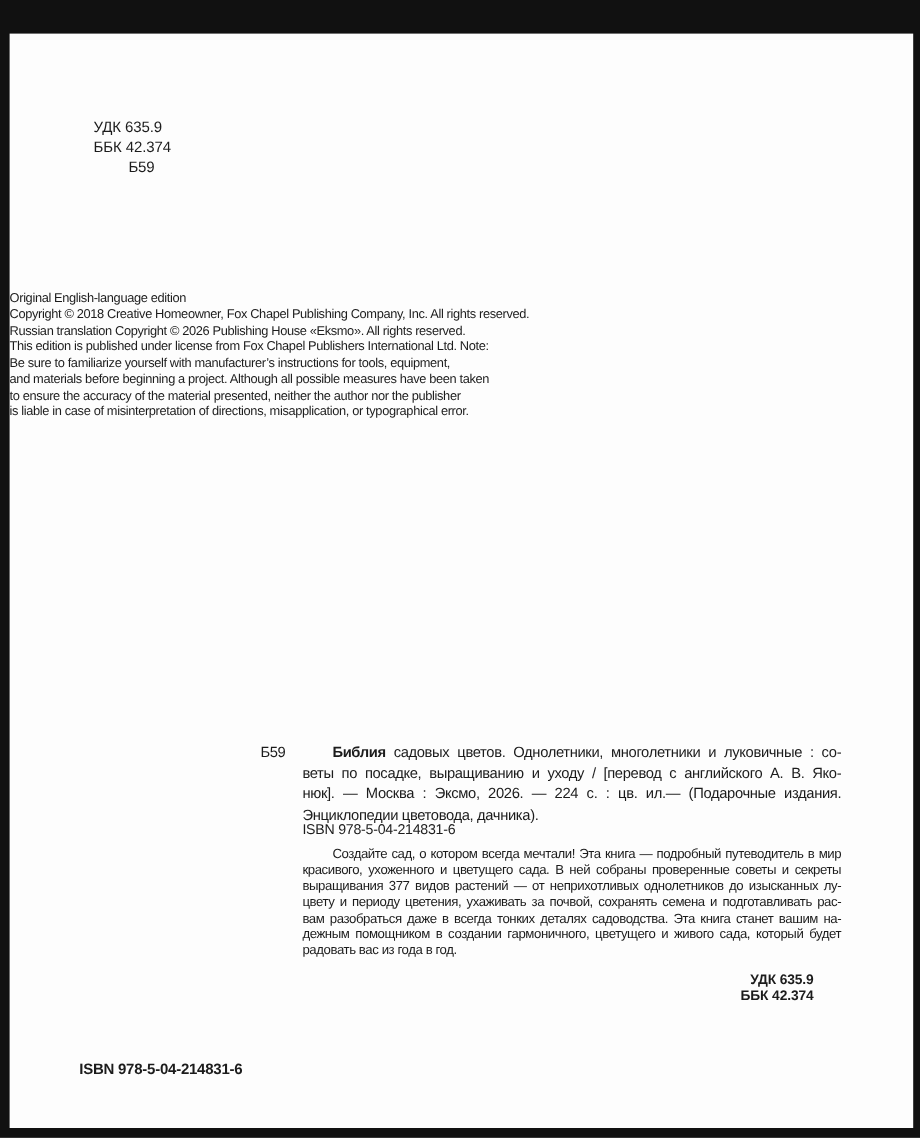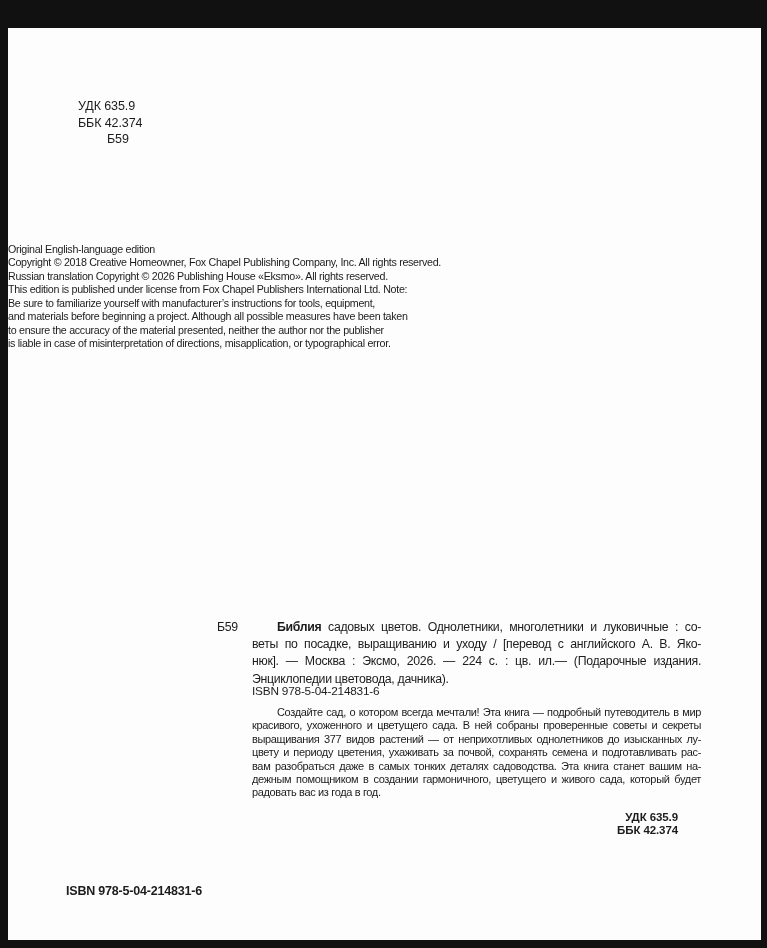--- a/index.html
+++ b/index.html
@@ -140,21 +140,21 @@
     <div>Энциклопедии цветовода, дачника).</div>
   </div>
 
   <div class="abs isbn-mid">ISBN 978-5-04-214831-6</div>
 
   <div class="abs annotation">
     <div class="j indent">Создайте сад, о котором всегда мечтали! Эта книга — подробный путеводитель в мир</div>
     <div class="j">красивого, ухоженного и цветущего сада. В ней собраны проверенные советы и секреты</div>
     <div class="j">выращивания 377 видов растений — от неприхотливых однолетников до изысканных лу-</div>
     <div class="j">цвету и периоду цветения, ухаживать за почвой, сохранять семена и подготавливать рас-</div>
-    <div class="j">вам разобраться даже в самых тонких деталях садоводства. Эта книга станет вашим на-</div>
+    <div class="j">вам разобраться даже в всегда тонких деталях садоводства. Эта книга станет вашим на-</div>
     <div class="j">дежным помощником в создании гармоничного, цветущего и живого сада, который будет</div>
     <div>радовать вас из года в год.</div>
   </div>
 
   <div class="abs bottom-codes">
     <div>УДК 635.9</div>
     <div>ББК 42.374</div>
   </div>
 
   <div class="abs footer-isbn">ISBN 978-5-04-214831-6</div>

